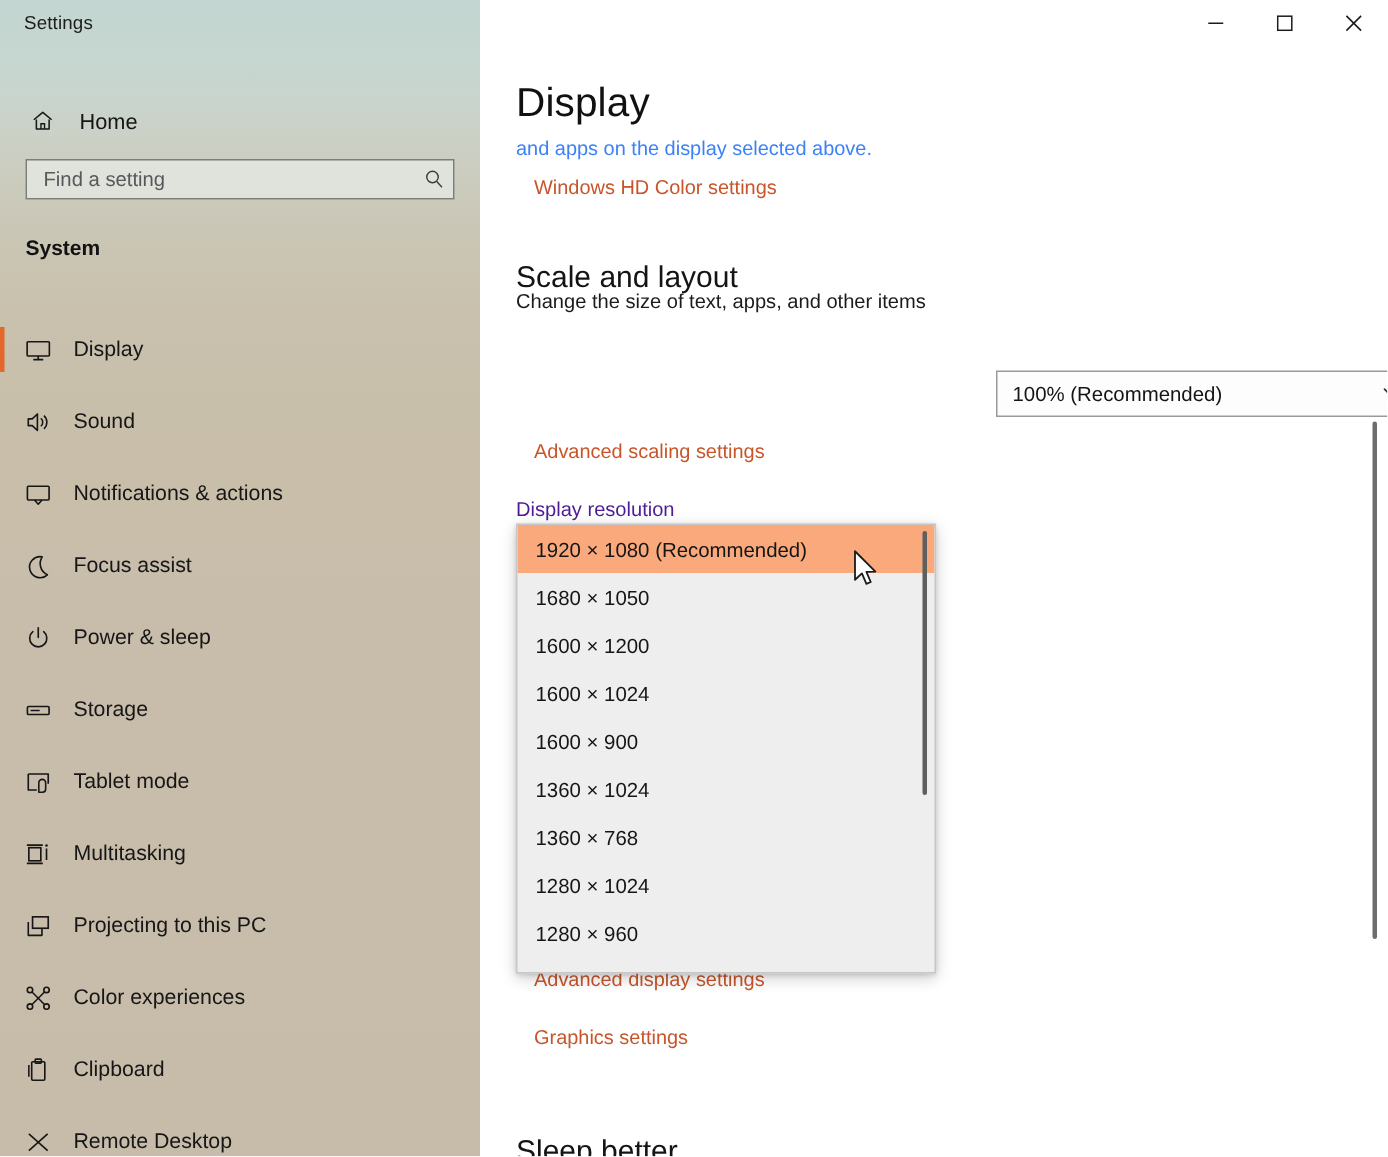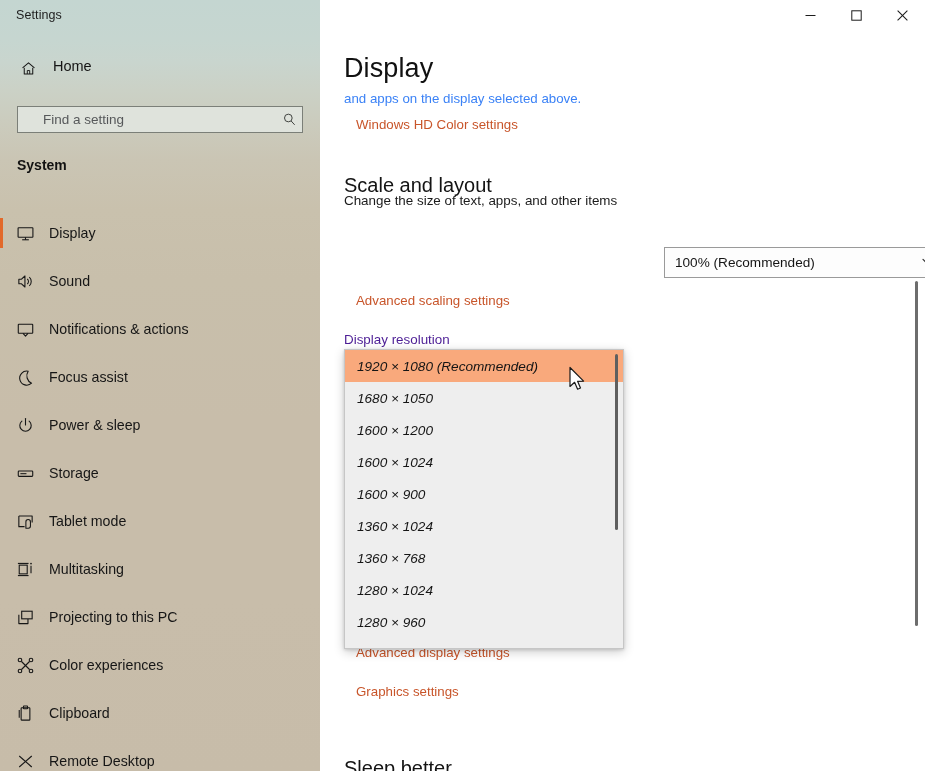--- a/index.html
+++ b/index.html
@@ -50,21 +50,21 @@
     color: #1d1d1d;
     letter-spacing: .1px;
   }
   #home-row {
     position: absolute;
     left: 0;
     top: 58px;
     width: 280px;
     height: 32px;
     display: flex;
-    align-items: flex-start;
+    align-items: flex-end;
     cursor: pointer;
   }
   #home-row .icn {
     width: 20px;
     height: 20px;
     margin-left: 18px;
     display: flex;
     align-items: center;
     justify-content: center;
   }
@@ -84,21 +84,21 @@
     background: #dfe3dc;
     border: 1px solid #7b7f78;
     display: flex;
     align-items: center;
   }
   #search-input {
     border: 0;
     outline: 0;
     background: transparent;
     flex: 1;
-    margin-left: 23px;
+    margin-left: 9px;
     font-family: "Liberation Sans", sans-serif;
     font-size: 13.5px;
     color: #3a3a3a;
   }
   #search-input::placeholder { color: #56585a; opacity: 1; }
   #search-btn {
     width: 26px;
     height: 25px;
     display: flex;
     align-items: center;
@@ -314,21 +314,20 @@
   .res-item {
     height: 32px;
     display: flex;
     align-items: center;
     padding-left: 12px;
     font-size: 13.6px;
     color: #151515;
     cursor: pointer;
     box-sizing: border-box;
     white-space: nowrap;
-    font-style: italic;
   }
   .res-item.highlight { background: #f9a97c; }
   #popup-scroll-thumb {
     position: absolute;
     right: 5px;
     top: 4px;
     width: 3px;
     height: 176px;
     background: #5f5f5f;
     border-radius: 2px;

